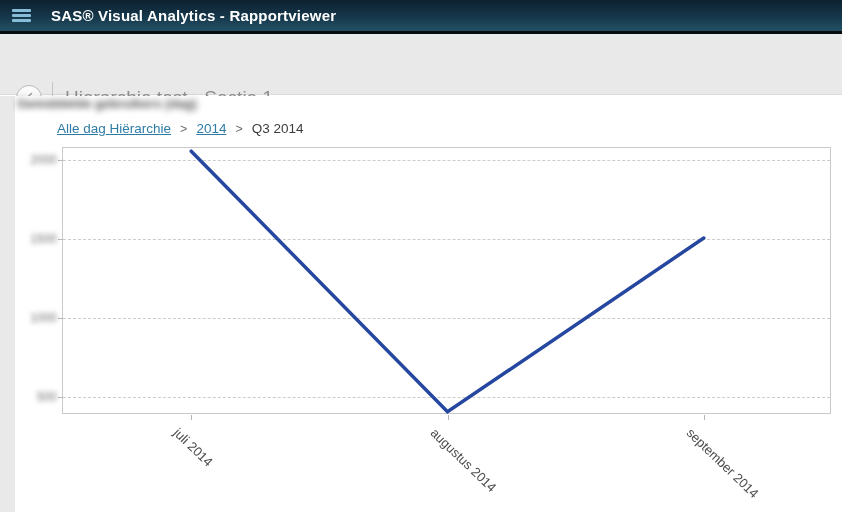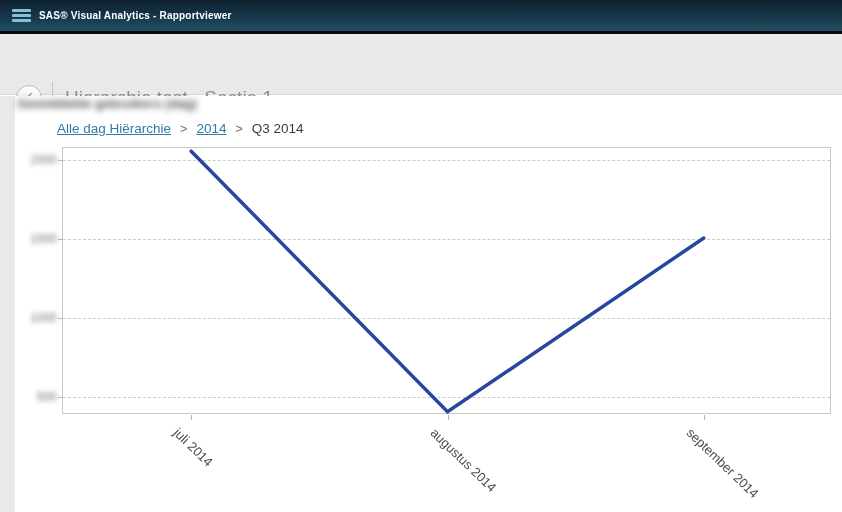--- a/index.html
+++ b/index.html
@@ -8,21 +8,21 @@
 
   
   .app-header {
     position:absolute; left:0; top:0; width:842px; height:34px;
     background:linear-gradient(180deg,#0d2130 0%,#16374a 55%,#214d61 92%,#214d61 100%);
     border-bottom:3px solid #070b0d;
     display:flex; align-items:center; color:#ffffff;
   }
   .hamburger { width:19px; height:13px; margin-left:12px; display:flex; flex-direction:column; justify-content:space-between; cursor:pointer; }
   .hamburger span { display:block; height:3px; width:100%; background:#86bed9; border-radius:1px; }
-  .app-title { margin-left:8px; font-size:10px; font-weight:600; letter-spacing:.2px; }
+  .app-title { margin-left:20px; font-size:15px; font-weight:600; letter-spacing:.2px; }
 
   
   .sub-header {
     position:absolute; left:0; top:34px; width:842px; height:61px;
     background:#e9e9e9; border-bottom:1px solid #dadada;
   }
   .back-btn {
     position:absolute; left:16px; top:51px; width:26px; height:26px; border-radius:50%;
     border:1px solid #b9b9b9; background:linear-gradient(180deg,#fdfdfd,#ececec);
     display:flex; align-items:center; justify-content:center; cursor:pointer;

